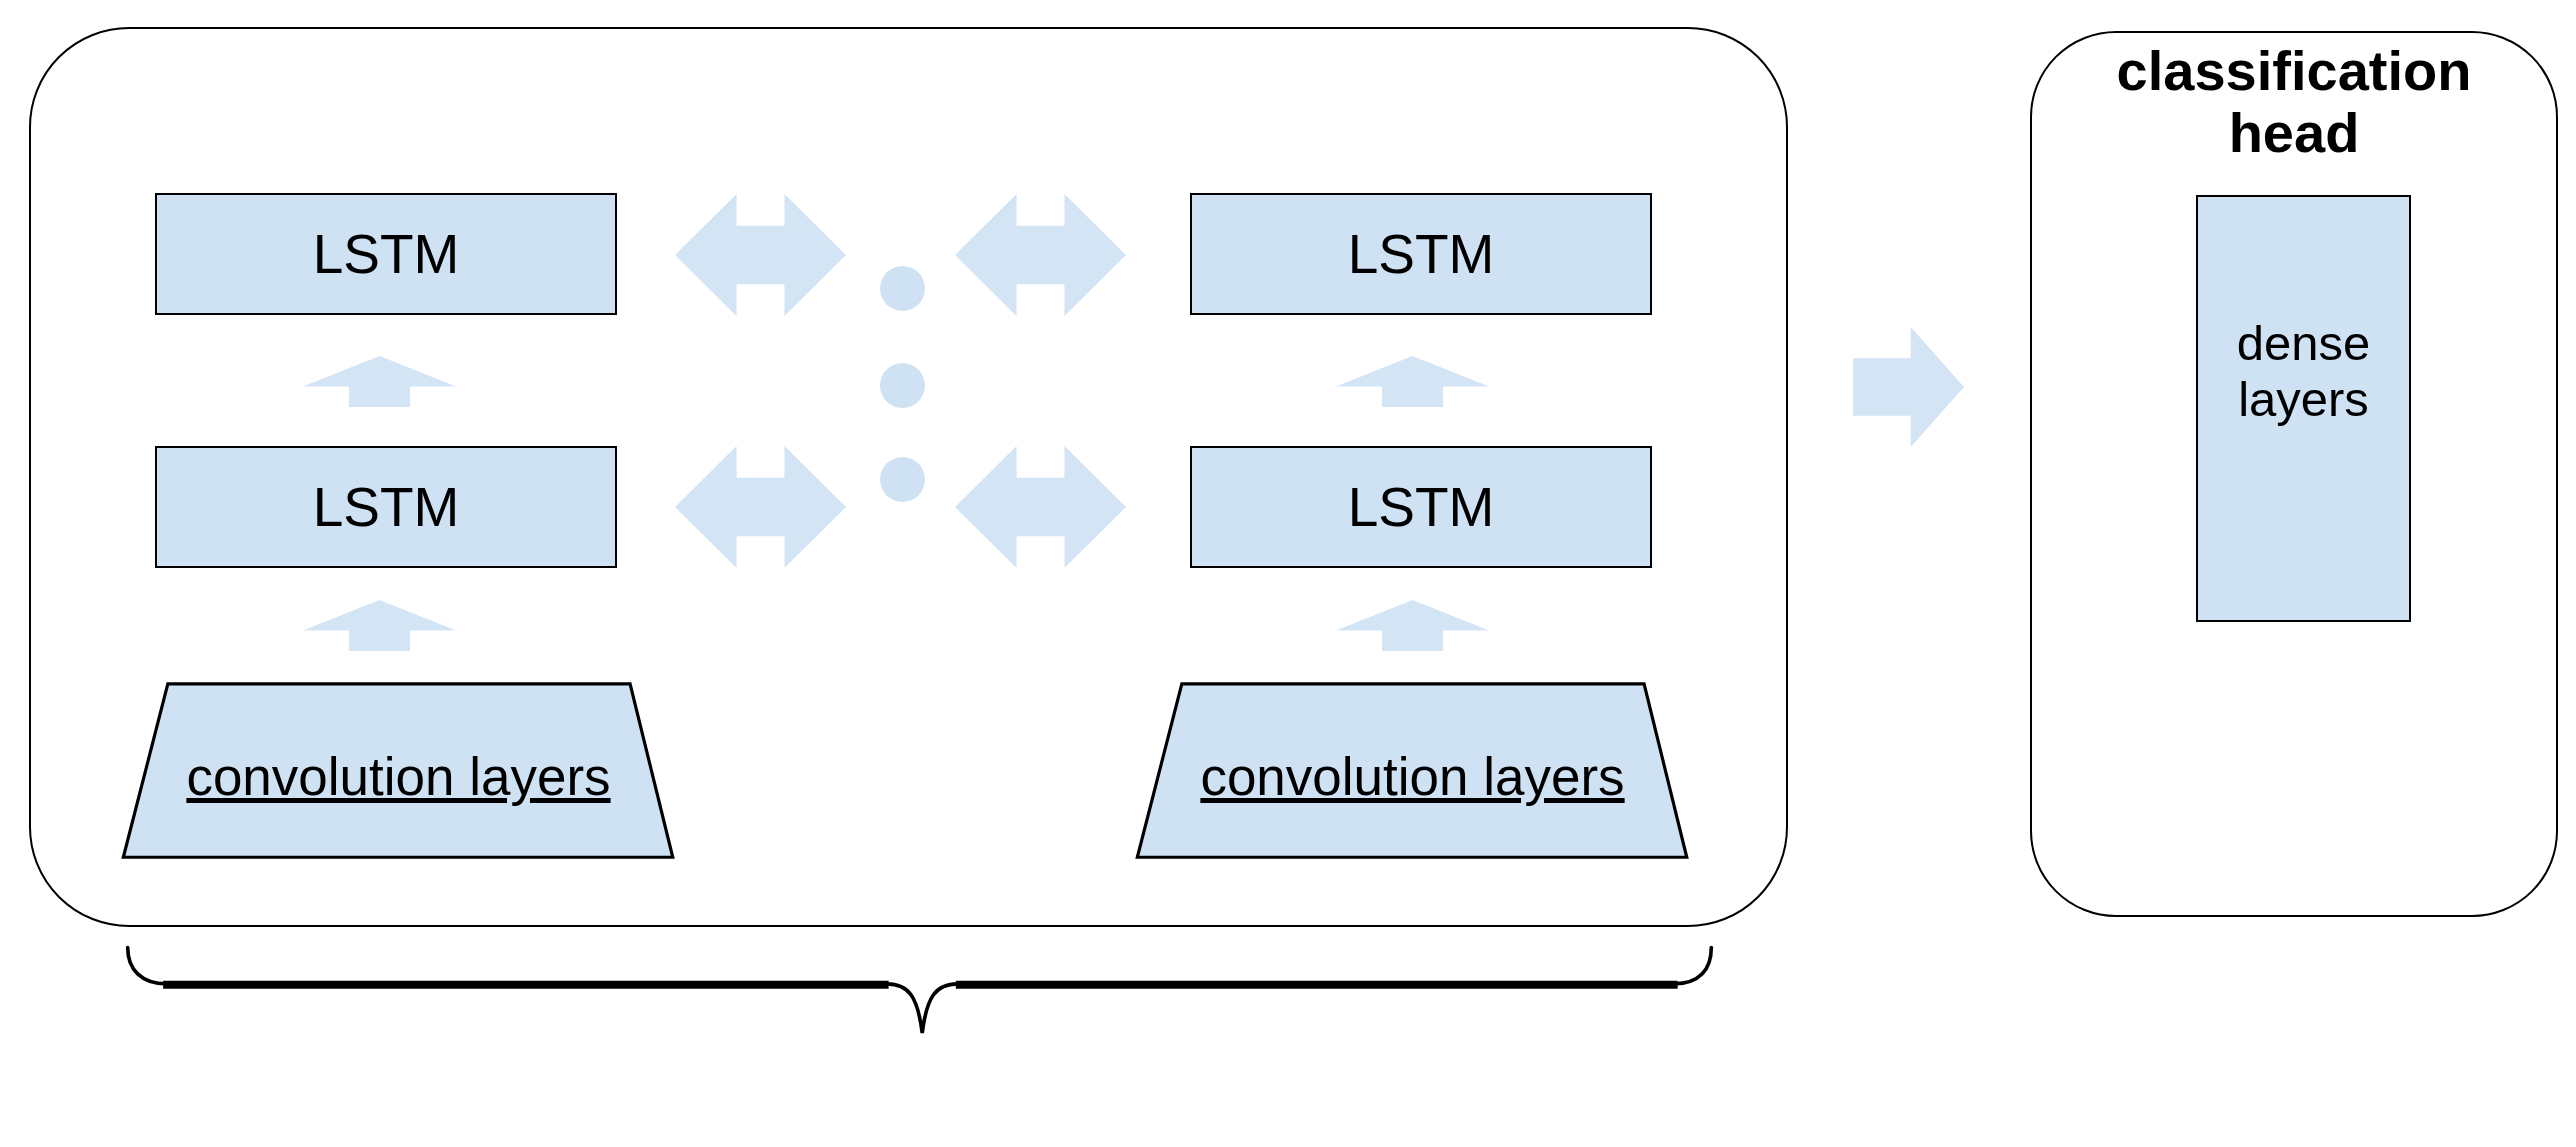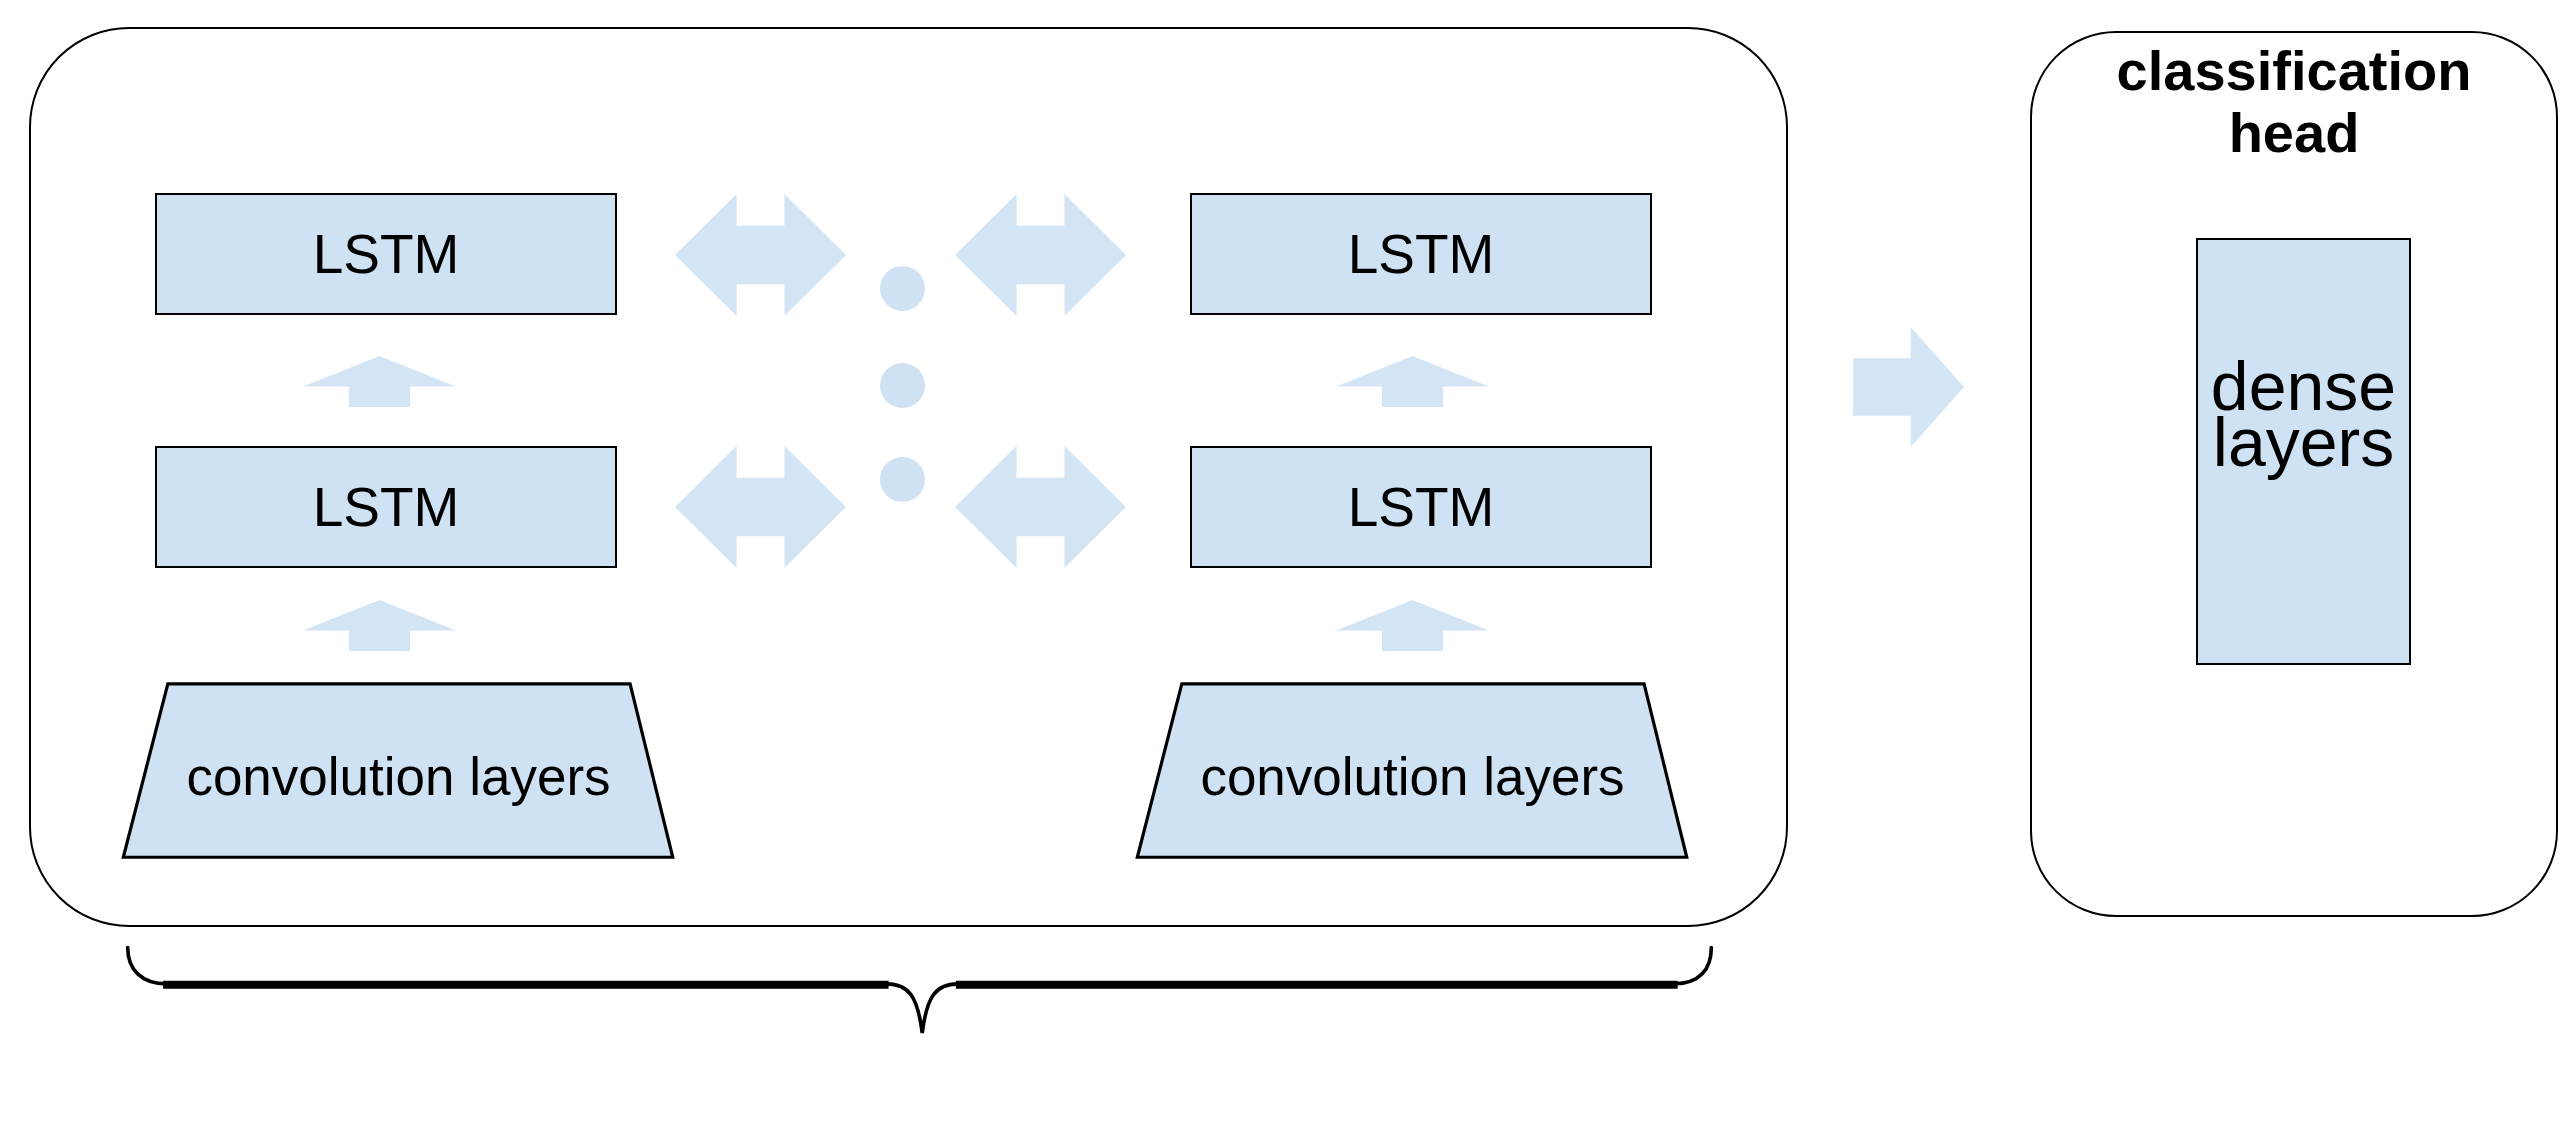--- a/index.html
+++ b/index.html
@@ -45,35 +45,34 @@
   #arrow-up-r-mid{left:1336px;top:356px;}
   #arrow-up-r-low{left:1336px;top:600px;}
   .dot{
     position:absolute;width:45px;height:45px;border-radius:50%;background:#cfe2f3;left:880px;
   }
   #dot-1{top:266px;} #dot-2{top:363px;} #dot-3{top:457px;}
   .trap-wrap{position:absolute;width:555px;height:178px;}
   #trap-left{left:121px;top:682px;}
   #trap-right{left:1135px;top:682px;}
   .trap-label{
-    position:absolute;width:555px;text-align:center;font-size:53px;line-height:56px;
+    position:absolute;width:555px;text-align:center;font-size:53px;line-height:56px;text-decoration:underline;
   }
   #trap-left-label{left:121px;top:749px;}
   #trap-right-label{left:1135px;top:749px;}
   #arrow-right-big{
     position:absolute;left:1853px;top:327px;width:111px;height:120px;background:#d3e4f5;
     clip-path:polygon(0% 26%,52% 26%,52% 0%,100% 50%,52% 100%,52% 74%,0% 74%);
   }
   #dense-box{
     position:absolute;left:2196px;top:195px;width:215px;height:427px;background:#cfe2f3;
     border:2.7px solid #000;box-sizing:border-box;
     display:flex;flex-direction:column;align-items:center;
-    font-size:68px;line-height:56px;text-align:center;padding-top:118px;
+    font-size:49px;line-height:56px;text-align:center;padding-top:118px;
     white-space:pre-line;
-    margin-top:43px;
   }
   #brace-svg{position:absolute;left:123px;top:942px;}
   #caption{
     position:absolute;left:669px;top:1058px;width:546px;text-align:center;font-size:55px;
   }
 </style>
 </head>
 <body>
 
 <div id="canvas">

